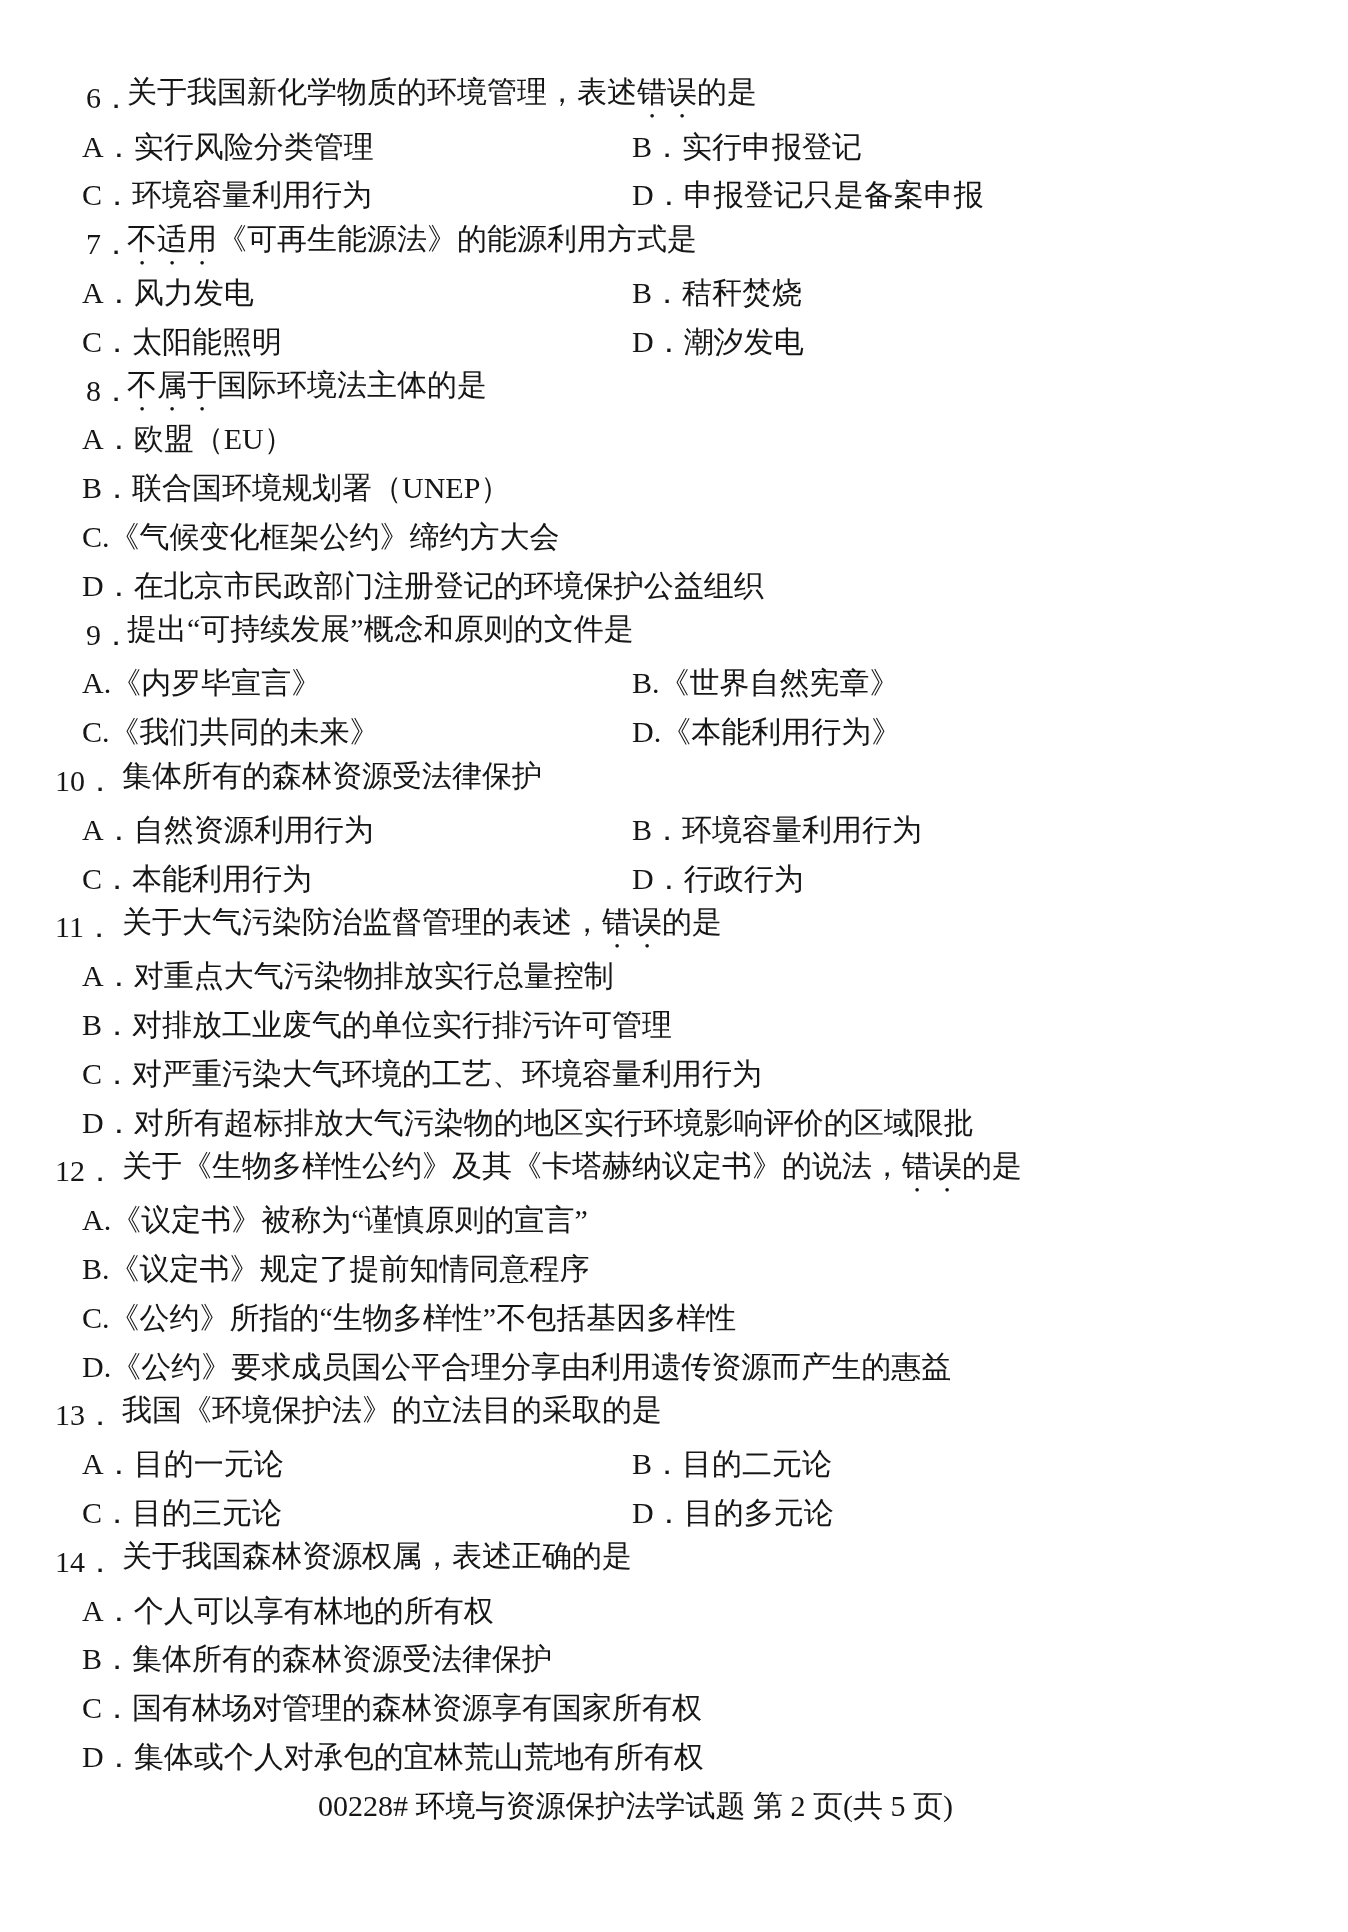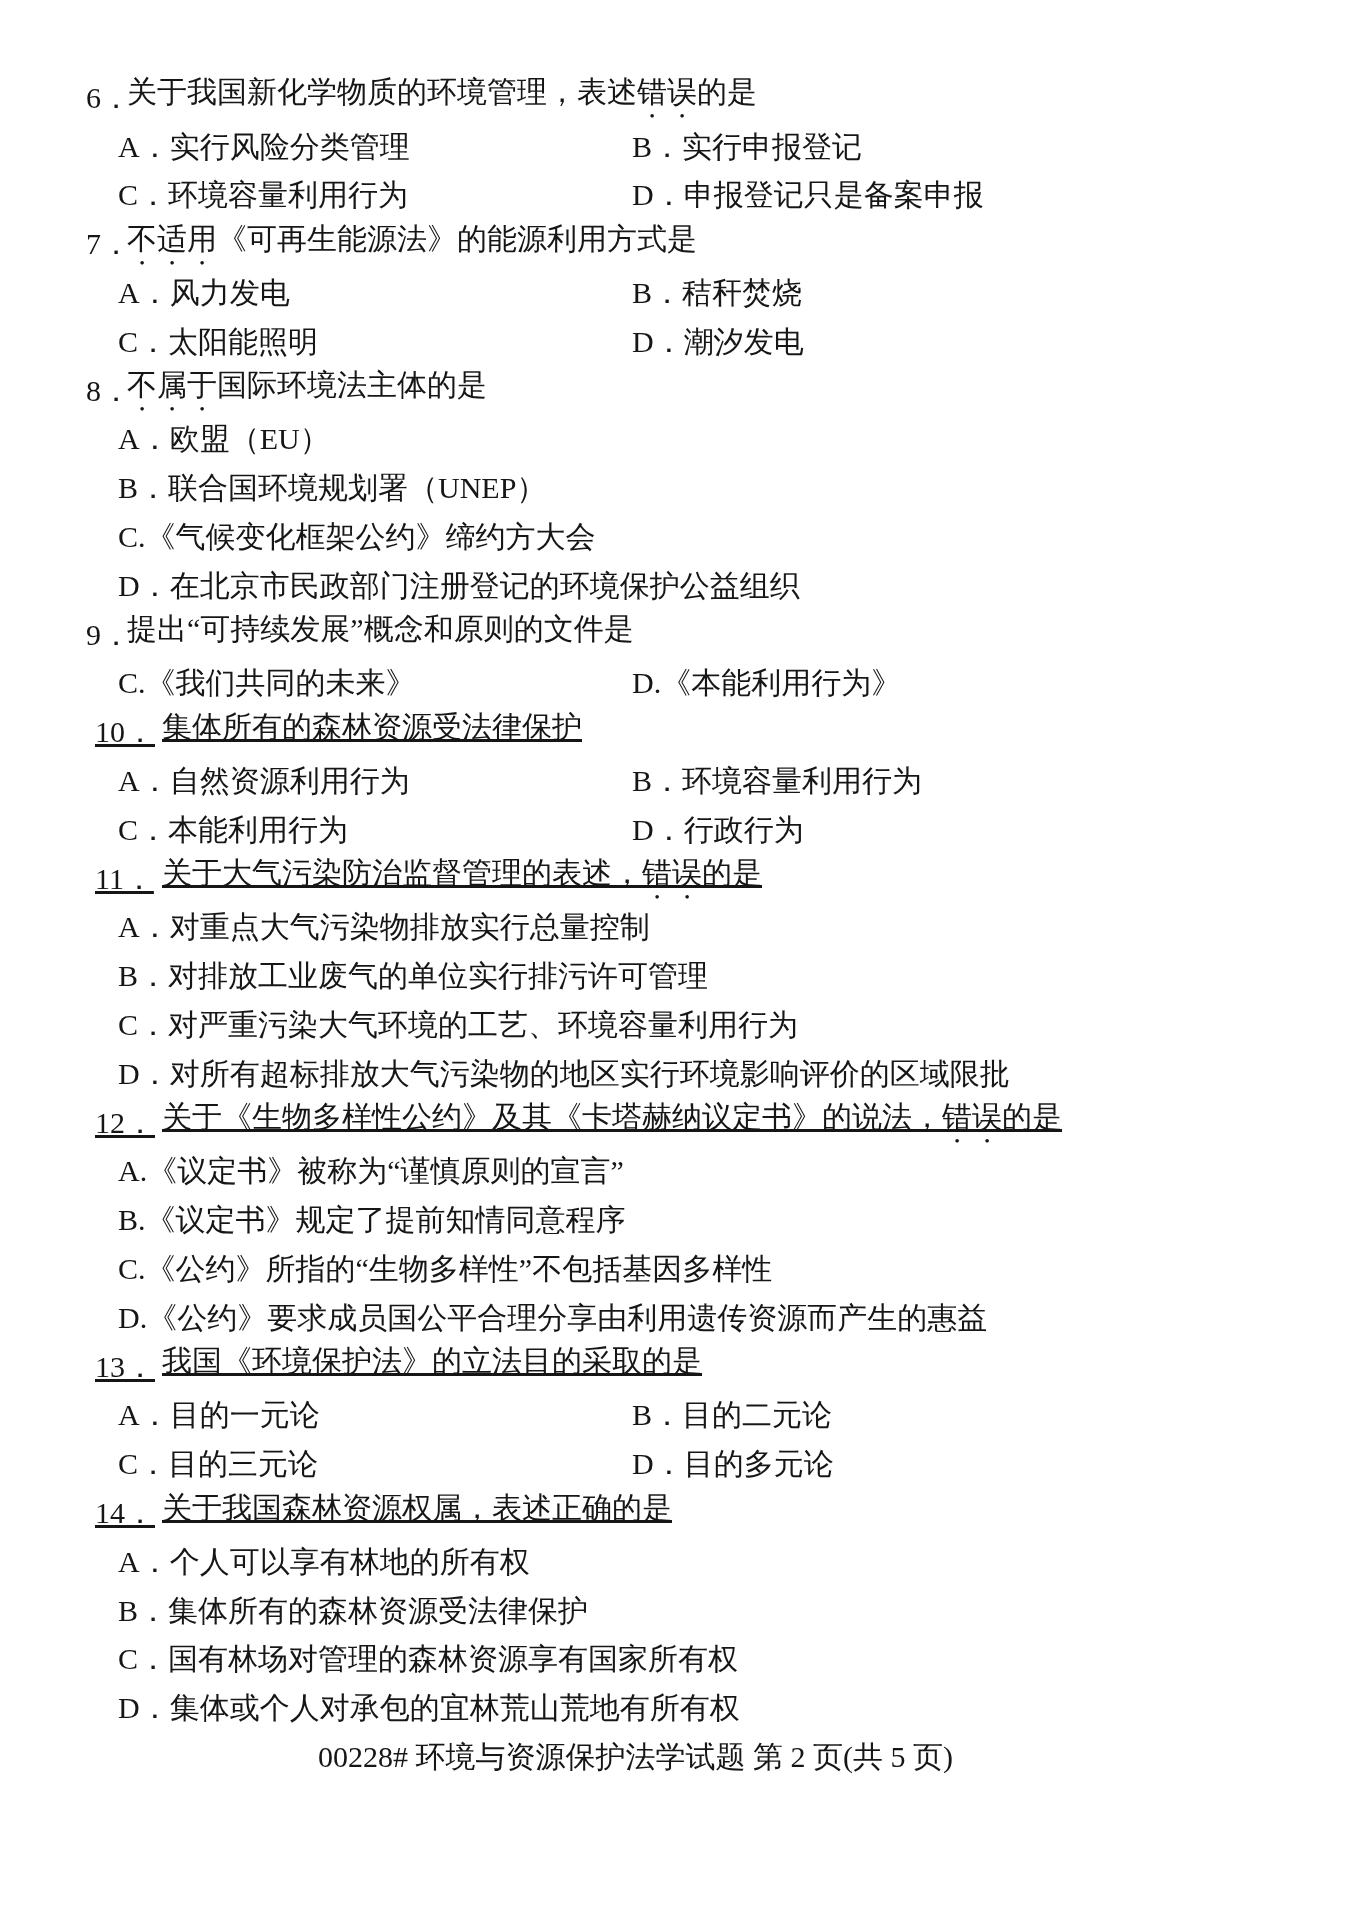--- a/index.html
+++ b/index.html
@@ -17,24 +17,24 @@
   .line{
     position:relative;
     height:48.8px;
     display:flex;
     align-items:center;
     white-space:nowrap;
   }
   
   .qh.n1{padding-left:86px;}
   .qh.n1 .num{display:inline-block;width:41px;}
-  .qh.n2{padding-left:95px;text-decoration:underline;}
+  .qh.n2{padding-left:55px;}
   .qh.n2 .num{display:inline-block;width:67px;}
   
-  .opts{padding-left:118px;}
+  .opts{padding-left:82px;}
   .opt{display:inline-block;}
   .opt.c2{position:absolute;left:632px;top:0;height:100%;display:flex;align-items:center;}
   
   .emph{
     -webkit-text-emphasis:filled dot #161616;
     -webkit-text-emphasis-position:under left;
     text-emphasis:filled dot #161616;
     text-emphasis-position:under left;
   }
   .footer-line{padding-left:318px;}
@@ -84,20 +84,24 @@
     <div class="line opts">
       <span class="opt">C.《气候变化框架公约》缔约方大会</span>
     </div>
     <div class="line opts">
       <span class="opt">D．在北京市民政部门注册登记的环境保护公益组织</span>
     </div>
 
     <div class="line qh n1">
       <span class="num">9．</span>
         <span class="stem"><span>提出“可持续发展”概念和原则的文件是</span><span class="emph"></span><span></span></span>
+    </div>
+    <div class="line opts">
+      <span class="opt">A.《内罗毕宣言》</span>
+      <span class="opt c2">B.《世界自然宪章》</span>
     </div>
     <div class="line opts">
       <span class="opt">C.《我们共同的未来》</span>
       <span class="opt c2">D.《本能利用行为》</span>
     </div>
 
     <div class="line qh n2">
       <span class="num">10．</span>
         <span class="stem"><span>集体所有的森林资源受法律保护</span><span class="emph"></span><span></span></span>
     </div>

